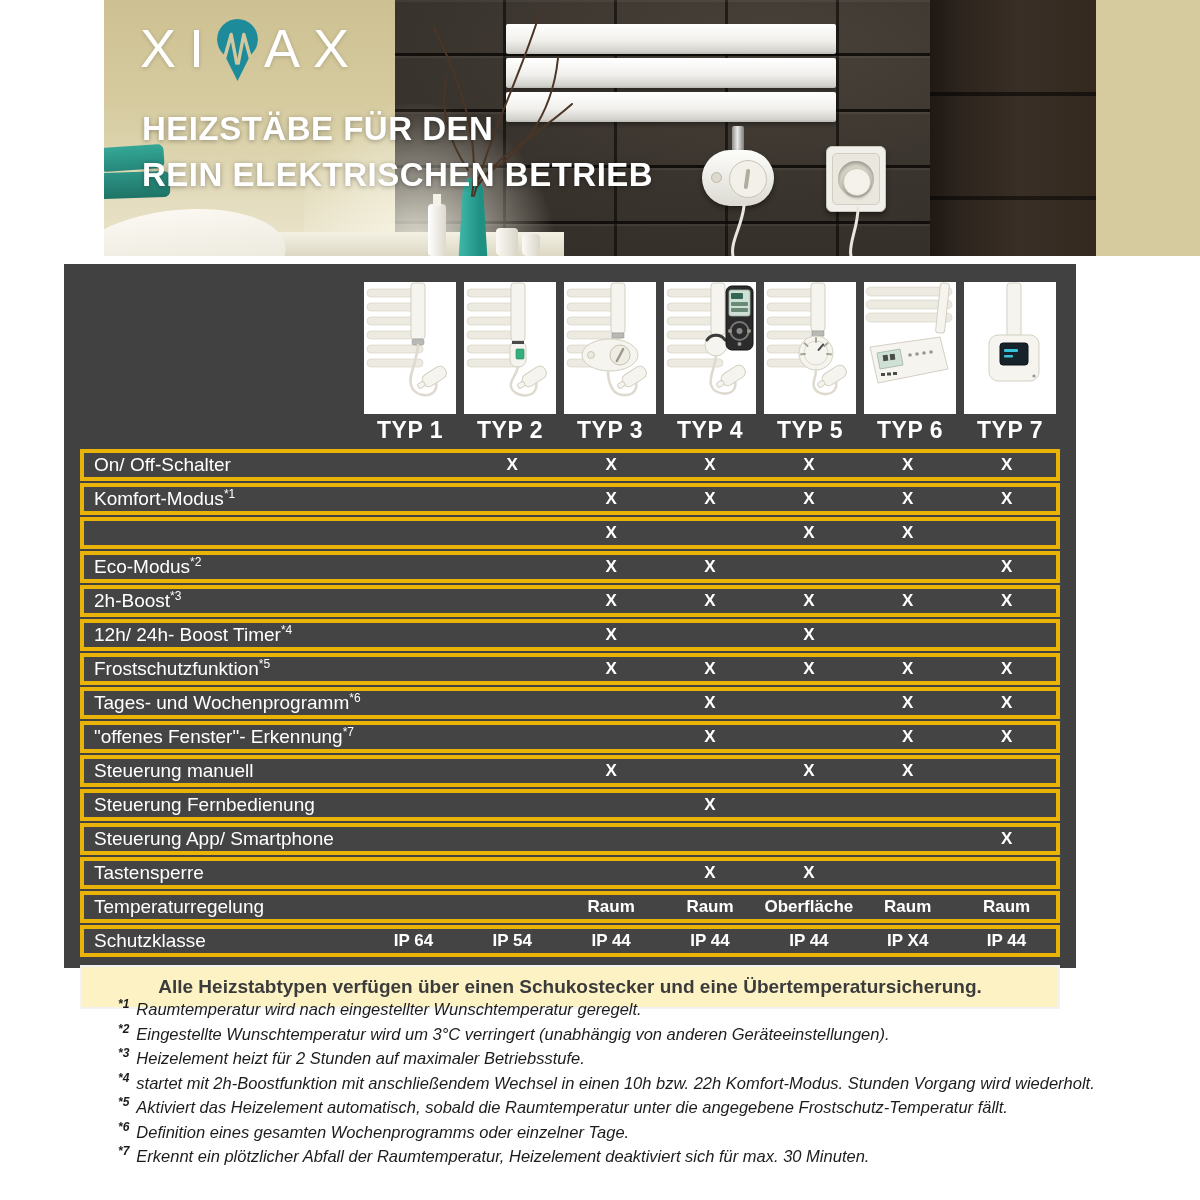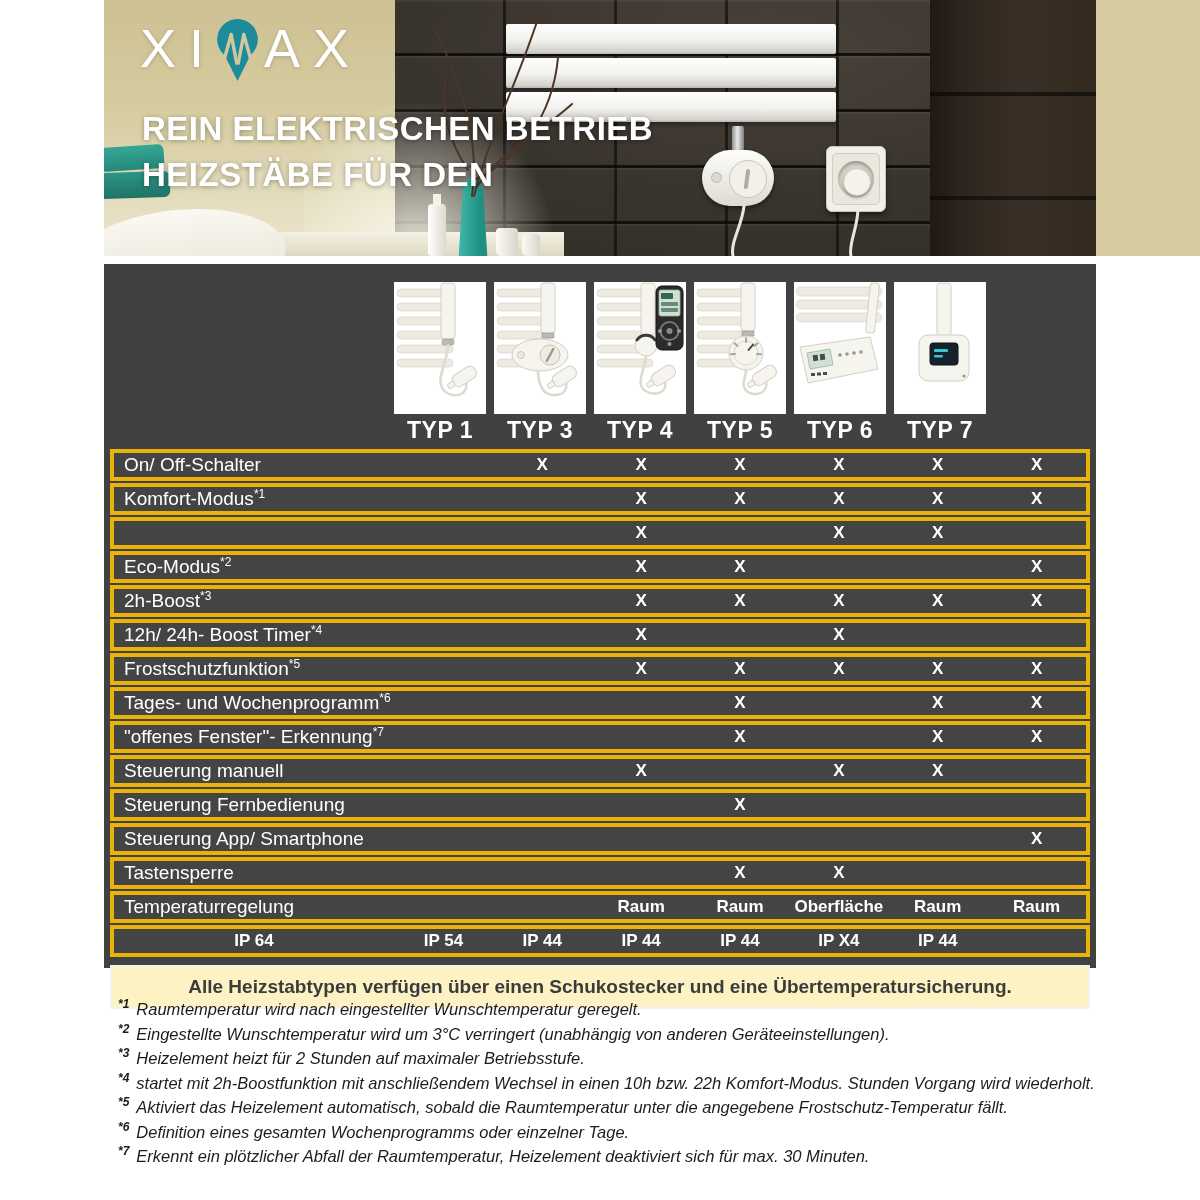--- a/index.html
+++ b/index.html
@@ -62,21 +62,21 @@
 
   .logo{position:absolute;left:36px;top:14px;z-index:6;display:flex;align-items:center;color:#fff;
     font-size:54px;letter-spacing:13px;font-weight:400;text-shadow:0 1px 4px rgba(0,0,0,.18);}
   .logo-m{width:49px;height:64px;margin:4px 2px 0 -4px;}
   .hero-text{position:absolute;left:38px;top:106px;z-index:6;color:#fff;}
   .hero-sub{display:inline-block;font-size:27px;font-weight:bold;letter-spacing:.5px;
     border-bottom:3px solid #fff;padding-bottom:3px;margin-bottom:9px;text-shadow:0 1px 4px rgba(0,0,0,.3);}
   .hero-line{font-size:33px;font-weight:bold;line-height:46px;letter-spacing:.5px;text-shadow:0 1px 5px rgba(0,0,0,.35);}
 
   
-  .panel{margin-left:104px;margin-top:8px;width:980px;height:686px;background:#414141;padding:18px 6px 0;}
+  .panel{margin-left:64px;margin-top:8px;width:980px;height:686px;background:#414141;padding:18px 16px 0;}
   .products{display:grid;grid-template-columns:280px repeat(7,1fr);}
   .pcol{display:flex;flex-direction:column;align-items:center;}
   .pbox{width:92px;height:132px;background:#ffffff;overflow:hidden;}
   .plabel{margin-top:3px;font-size:23px;font-weight:bold;color:#fff;letter-spacing:.5px;}
   .rows{margin-top:5px;}
   .frow{display:grid;grid-template-columns:280px repeat(7,1fr);align-items:center;height:24px;
     border:4px solid #eab308;background:#444444;margin-bottom:2px;}
   .flabel{padding-left:10px;font-size:19px;color:#ffffff;white-space:nowrap;}
   .flabel sup{font-size:12px;}
   .fcell{text-align:center;font-size:17px;font-weight:bold;color:#ffffff;}
@@ -169,22 +169,22 @@
     <svg class="logo-m" viewBox="0 0 100 132">
       <circle cx="50" cy="44" r="42" fill="#1e8b9b"></circle>
       <polygon points="18,66 82,66 50,130" fill="#1e8b9b"></polygon>
       <path d="M23,84 L37,34 L49,96" stroke="#d2c89d" stroke-width="7" fill="none" stroke-linejoin="round"></path>
       <path d="M77,84 L63,34 L51,96" stroke="#d2c89d" stroke-width="7" fill="none" stroke-linejoin="round"></path>
     </svg>
     <span>AX</span>
   </div>
 
   <div class="hero-text">
+    <div class="hero-line">HEIZSTÄBE FÜR DEN</div>
     <div class="hero-line">REIN ELEKTRISCHEN BETRIEB</div>
-    <div class="hero-line">HEIZSTÄBE FÜR DEN</div>
   </div>
 </header>
 
 <section class="panel">
   <div class="products" id="products">
     <div></div>
 
   <div class="pcol">
     <div class="pbox">
           <svg width="92" height="132" viewBox="0 0 92 130">
@@ -201,20 +201,44 @@
             <path class="cable" d="M54,62 C52,84 44,92 47,102 C50,114 69,116 72,105 C74,96 66,92 61,96"></path>
             <g transform="rotate(-33 70 93)">
               <rect class="pw" x="57" y="87" width="26" height="13" rx="6"></rect>
               <rect class="pw" x="51" y="91" width="7" height="5" rx="1.5"></rect>
             </g>
           </svg>
         </div>
     <div class="plabel">TYP 1</div>
   </div>
 
+  <div class="pcol">
+    <div class="pbox">
+          <svg width="92" height="132" viewBox="0 0 92 130">
+            <g class="bar">
+              <rect x="3" y="6" width="56" height="8" rx="4"></rect>
+              <rect x="3" y="20" width="56" height="8" rx="4"></rect>
+              <rect x="3" y="34" width="56" height="8" rx="4"></rect>
+              <rect x="3" y="48" width="56" height="8" rx="4"></rect>
+              <rect x="3" y="62" width="56" height="8" rx="4"></rect>
+              <rect x="3" y="76" width="56" height="8" rx="4"></rect>
+            </g>
+            <rect class="pw" x="47" y="0" width="14" height="58" rx="3"></rect>
+            <rect class="pw" x="46" y="58" width="16" height="26" rx="7"></rect>
+            <rect class="dark" x="48" y="58" width="12" height="3"></rect>
+            <rect class="green" x="52" y="66" width="8" height="10" rx="1"></rect>
+            <path class="cable" d="M54,84 C52,94 45,98 47,104 C50,114 69,116 72,105 C74,96 66,92 61,96"></path>
+            <g transform="rotate(-33 70 93)">
+              <rect class="pw" x="57" y="87" width="26" height="13" rx="6"></rect>
+              <rect class="pw" x="51" y="91" width="7" height="5" rx="1.5"></rect>
+            </g>
+          </svg>
+        </div>
+    <div class="plabel">TYP 2</div>
+  </div>
 
   <div class="pcol">
     <div class="pbox">
           <svg width="92" height="132" viewBox="0 0 92 130">
             <g class="bar">
               <rect x="3" y="6" width="56" height="8" rx="4"></rect>
               <rect x="3" y="20" width="56" height="8" rx="4"></rect>
               <rect x="3" y="34" width="56" height="8" rx="4"></rect>
               <rect x="3" y="48" width="56" height="8" rx="4"></rect>
               <rect x="3" y="62" width="56" height="8" rx="4"></rect>
@@ -492,20 +516,21 @@
     <div class="fcell"></div>
     <div class="fcell"></div>
     <div class="fcell">Raum</div>
     <div class="fcell">Raum</div>
     <div class="fcell">Oberfläche</div>
     <div class="fcell">Raum</div>
     <div class="fcell">Raum</div>
   </div>
 
   <div class="frow">
+    <div class="flabel"><span>Schutzklasse</span><sup></sup></div>
     <div class="fcell">IP 64</div>
     <div class="fcell">IP 54</div>
     <div class="fcell">IP 44</div>
     <div class="fcell">IP 44</div>
     <div class="fcell">IP 44</div>
     <div class="fcell">IP X4</div>
     <div class="fcell">IP 44</div>
   </div>
 </div>
   <div class="note">Alle Heizstabtypen verfügen über einen Schukostecker und eine Übertemperatursicherung.</div>

